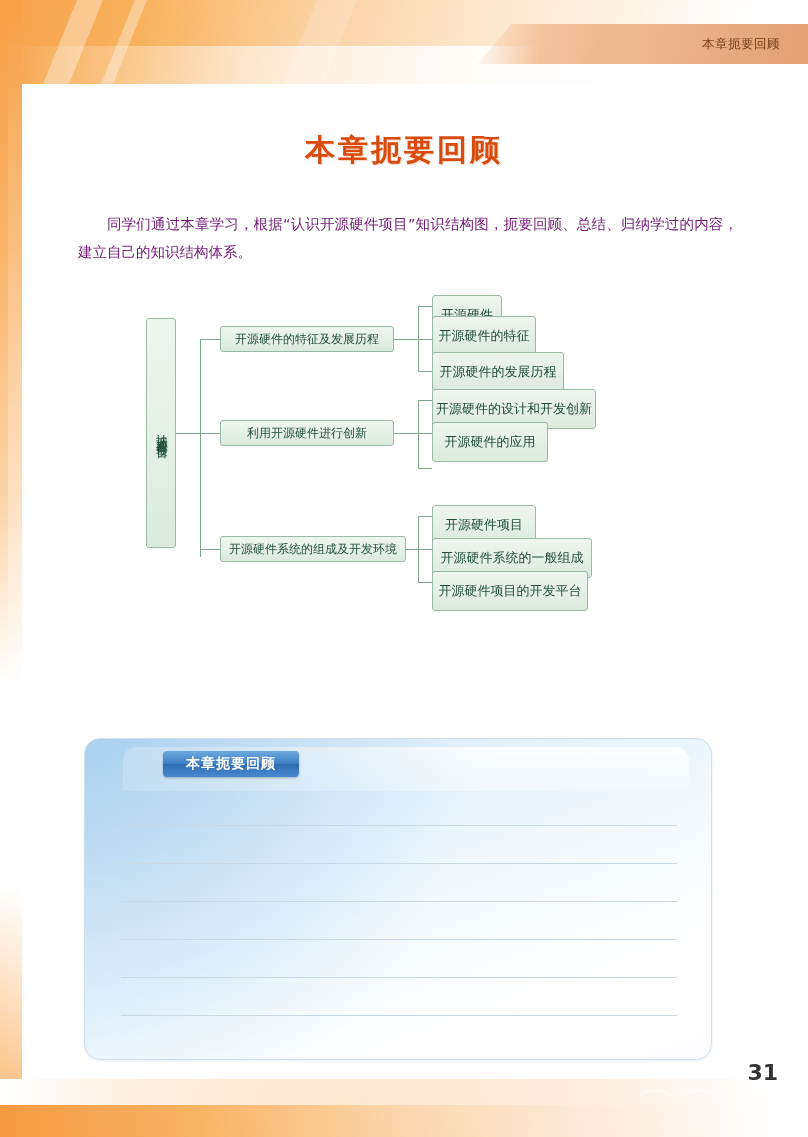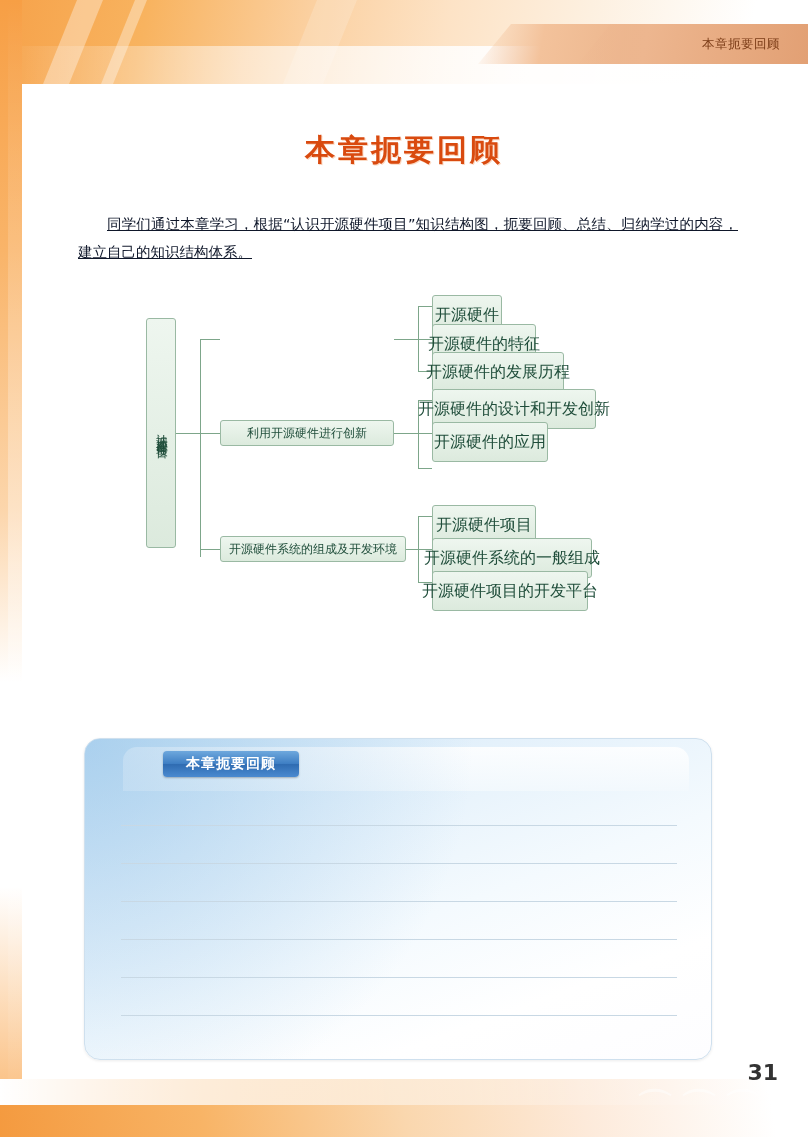--- a/index.html
+++ b/index.html
@@ -108,25 +108,24 @@
     text-shadow: 1px 1px 0 #fbd9c3;
   }
 
   
   .intro {
     position: absolute;
     top: 210px; left: 78px;
     width: 660px;
     font-size: 14.5px;
     line-height: 28px;
-    color: #0f172a;
+    color: #701a75;
     text-align: justify;
     font-family: "DejaVu Sans", serif;
     text-indent: 29px;
-    text-decoration: underline;
   }
 
   
   .map {
     position: absolute;
     top: 288px; left: 140px;
     width: 520px; height: 320px;
   }
   .node {
     position: absolute;
@@ -146,21 +145,21 @@
   .root {
     left: 6px; top: 30px;
     width: 30px; height: 230px;
     writing-mode: vertical-rl;
     text-orientation: upright;
     letter-spacing: 2px;
     font-size: 11.5px;
     padding: 10px 0;
   }
   .branch { height: 26px; }
-  .leaf { height: 40px; font-size: 16px; }
+  .leaf { height: 40px; font-size: 13px; }
 
   .ln { position: absolute; background: #7da68a; }
   .lnh { height: 1px; }
   .lnv { width: 1px; }
 
   
   .notes {
     position: absolute;
     left: 84px; top: 738px;
     width: 628px; height: 322px;
@@ -241,28 +240,29 @@
 
 <div class="intro">同学们通过本章学习，根据“认识开源硬件项目”知识结构图，扼要回顾、总结、归纳学过的内容，建立自己的知识结构体系。</div>
 
 <div class="map">
 
   <div class="node root">认识开源硬件项目</div>
 
   <div class="ln lnv" style="left:60px; top:51px; height:218px;"></div>
   <div class="ln lnh" style="left:36px; top:145px; width:24px;"></div>
 
+  <div class="node branch" style="left:80px; top:38px; width:174px;">开源硬件的特征及发展历程</div>
   <div class="ln lnh" style="left:60px; top:51px; width:20px;"></div>
   <div class="ln lnh" style="left:254px; top:51px; width:24px;"></div>
   <div class="ln lnv" style="left:278px; top:18px; height:65px;"></div>
   <div class="ln lnh" style="left:278px; top:18px; width:14px;"></div>
   <div class="ln lnh" style="left:278px; top:51px; width:14px;"></div>
   <div class="ln lnh" style="left:278px; top:83px; width:14px;"></div>
   <div class="node leaf" style="left:292px; top:7px; width:70px;">开源硬件</div>
-  <div class="node leaf" style="left:292px; top:36px; width:104px;">开源硬件的特征</div>
+  <div class="node leaf" style="left:292px; top:28px; width:104px;">开源硬件的特征</div>
   <div class="node leaf" style="left:292px; top:64px; width:132px;">开源硬件的发展历程</div>
 
   <div class="node branch" style="left:80px; top:132px; width:174px;">利用开源硬件进行创新</div>
   <div class="ln lnh" style="left:60px; top:145px; width:20px;"></div>
   <div class="ln lnh" style="left:254px; top:145px; width:24px;"></div>
   <div class="ln lnv" style="left:278px; top:112px; height:68px;"></div>
   <div class="ln lnh" style="left:278px; top:112px; width:14px;"></div>
   <div class="ln lnh" style="left:278px; top:145px; width:14px;"></div>
   <div class="ln lnh" style="left:278px; top:180px; width:14px;"></div>
   <div class="node leaf" style="left:292px; top:101px; width:164px;">开源硬件的设计和开发创新</div>

